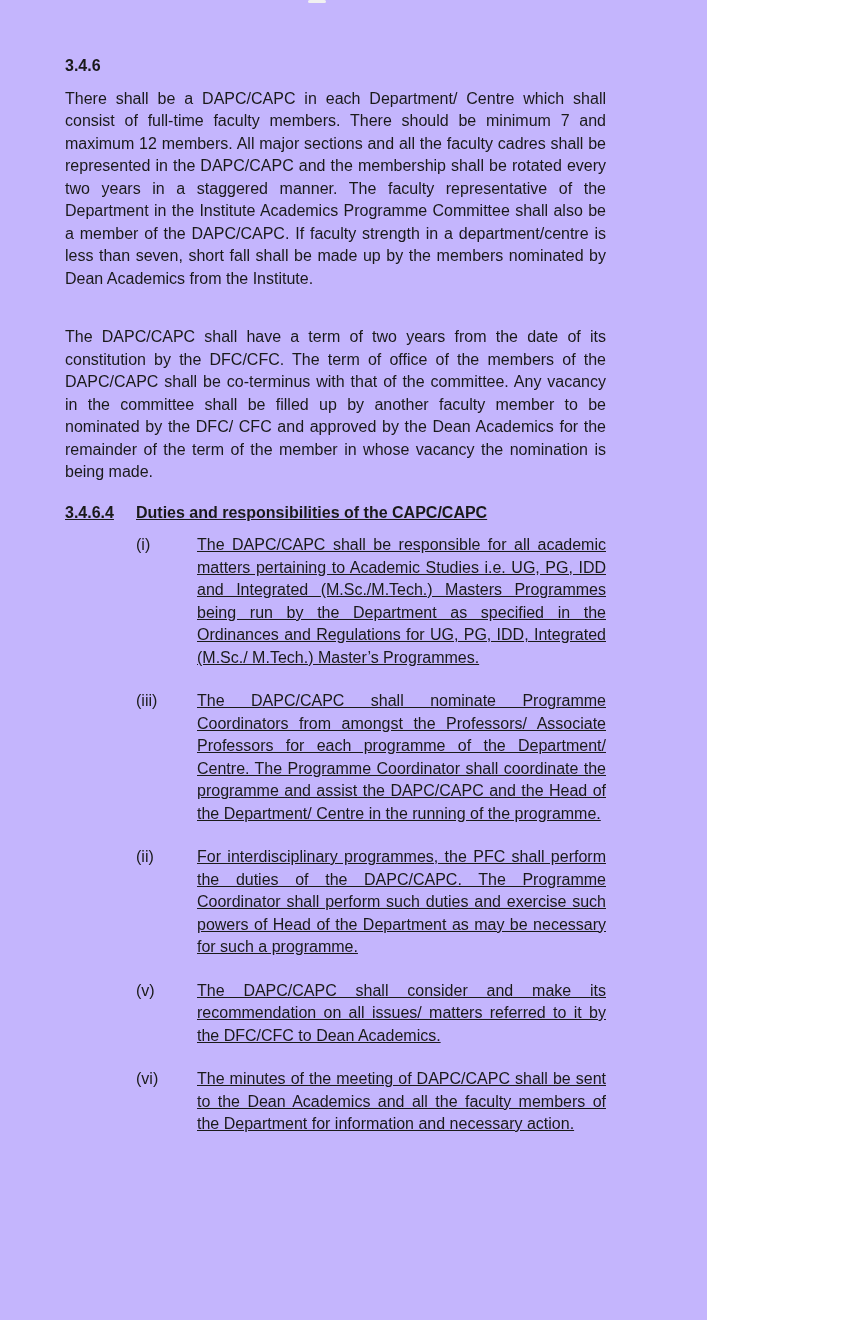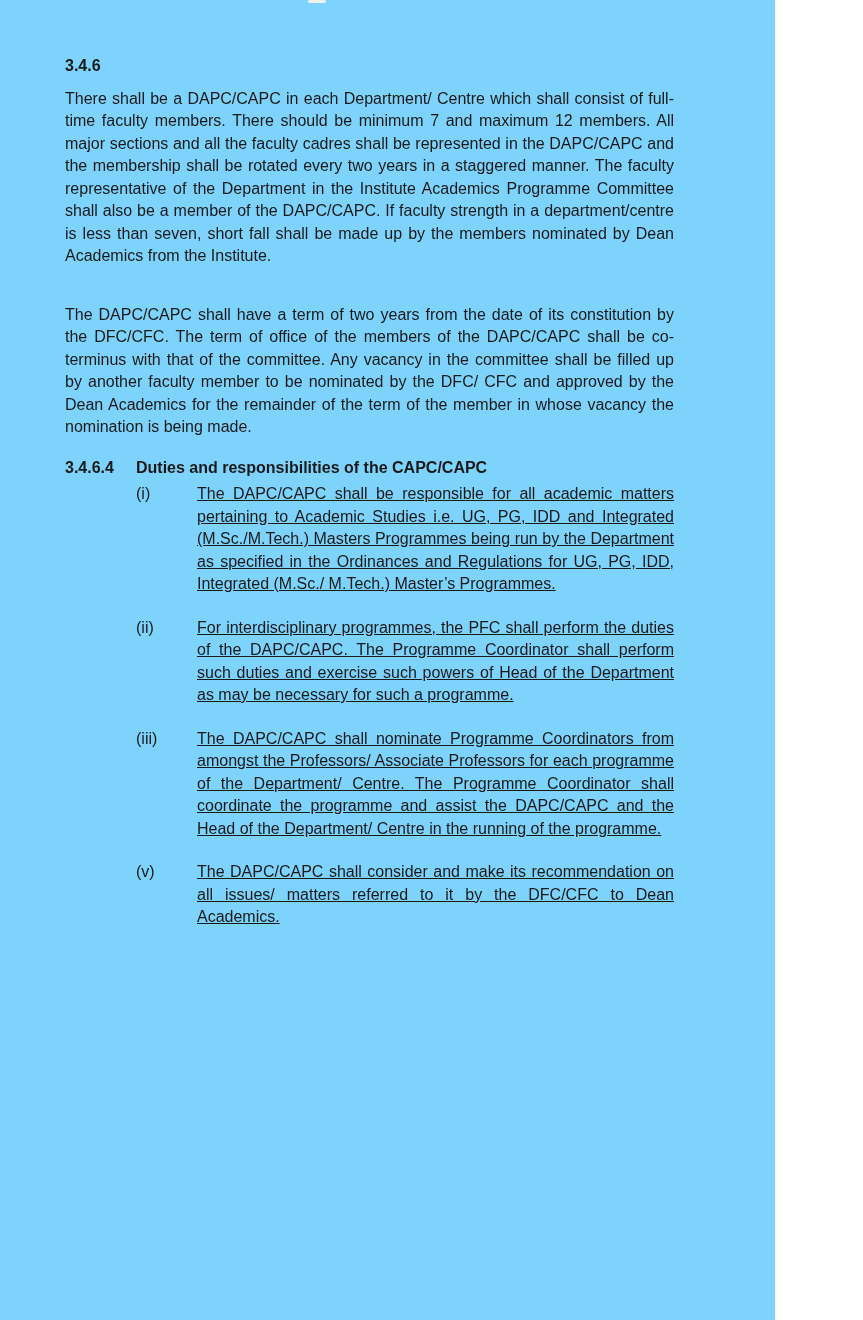--- a/index.html
+++ b/index.html
@@ -1,41 +1,41 @@
 <!DOCTYPE html>
 <html><head>
 <meta charset="utf-8">
 <style>
   html, body { margin: 0; padding: 0; background: #ffffff; }
   .page {
     position: relative;
-    width: 775px;
+    width: 707px;
     height: 1320px;
-    background: #7dd3fc;
+    background: #c4b5fd;
     box-sizing: border-box;
     padding: 55px 101px 0 65px;
     font-family: "Liberation Sans", sans-serif;
     font-size: 16px;
     line-height: 22.5px;
     color: #1a1a1a;
     overflow: hidden;
   }
   .artifact {
     position: absolute;
     left: 308px; top: 0;
     width: 18px; height: 3px;
     background: #f1f1f1;
     border-radius: 2px;
   }
   .sec { display: flex; margin: 0 0 18px 0; }
   .sec-num { flex: 0 0 71px; font-weight: bold; }
   .sec-body { flex: 1; text-align: justify; }
   .sec-body.bold { font-weight: bold; }
   .sec.main-heading { margin-bottom: 10px; }
-  .sec.sub-heading { margin-top: 0; margin-bottom: 4px; }
+  .sec.sub-heading { margin-top: 0; margin-bottom: 10px; text-decoration: underline; }
   .duties { margin-left: 71px; }
   .duty { display: flex; margin: 0 0 21px 0; }
   .duty-label { flex: 0 0 61px; }
   .duty-text { flex: 1; text-align: justify; text-decoration: underline; }
 </style>
 </head>
 <body>
 
 <div class="page">
 
@@ -62,31 +62,35 @@
   </div>
 
   <div class="duties">
 
     <div class="duty">
       <div class="duty-label">(i)</div>
       <div class="duty-text">The DAPC/CAPC shall be responsible for all academic matters pertaining to Academic Studies i.e. UG, PG, IDD and Integrated (M.Sc./M.Tech.) Masters Programmes being run by the Department as specified in the Ordinances and Regulations for UG, PG, IDD, Integrated  (M.Sc./ M.Tech.) Master’s Programmes.</div>
     </div>
 
     <div class="duty">
-      <div class="duty-label">(ii)</div>
-      <div class="duty-text">For interdisciplinary programmes, the PFC shall perform the duties of the DAPC/CAPC. The Programme Coordinator shall perform such duties and exercise such powers of Head of the Department as may be necessary for such a programme.</div>
+      <div class="duty-label">(iii)</div>
+      <div class="duty-text">The DAPC/CAPC shall nominate Programme Coordinators from amongst the Professors/ Associate Professors for each programme of the Department/ Centre. The Programme Coordinator shall coordinate the programme and assist the DAPC/CAPC and the Head of the Department/ Centre in the running of the programme.</div>
     </div>
 
     <div class="duty">
-      <div class="duty-label">(iii)</div>
-      <div class="duty-text">The DAPC/CAPC shall nominate Programme Coordinators from amongst the Professors/ Associate Professors for each programme of the Department/ Centre. The Programme Coordinator shall coordinate the programme and assist the DAPC/CAPC and the Head of the Department/ Centre in the running of the programme.</div>
+      <div class="duty-label">(ii)</div>
+      <div class="duty-text">For interdisciplinary programmes, the PFC shall perform the duties of the DAPC/CAPC. The Programme Coordinator shall perform such duties and exercise such powers of Head of the Department as may be necessary for such a programme.</div>
     </div>
 
 
     <div class="duty">
       <div class="duty-label">(v)</div>
       <div class="duty-text">The DAPC/CAPC shall consider and make its recommendation on all issues/ matters referred to it by the DFC/CFC to Dean Academics.</div>
     </div>
 
+    <div class="duty">
+      <div class="duty-label">(vi)</div>
+      <div class="duty-text">The minutes of the meeting of DAPC/CAPC shall be sent to the Dean Academics and all the faculty members of the Department for information and necessary action.</div>
+    </div>
 
   </div>
 
 </div>
 
 </body></html>

